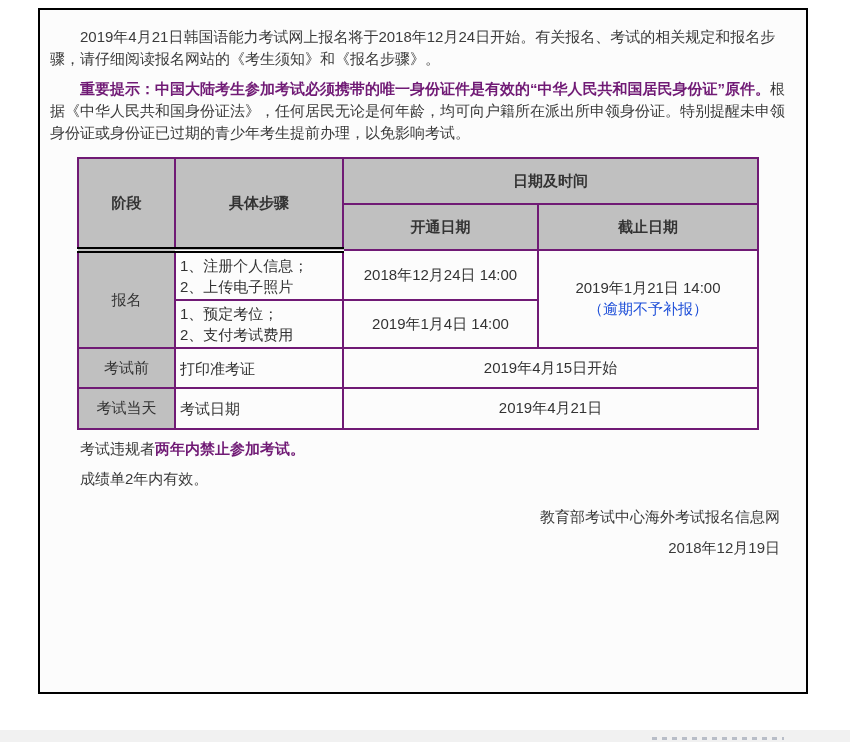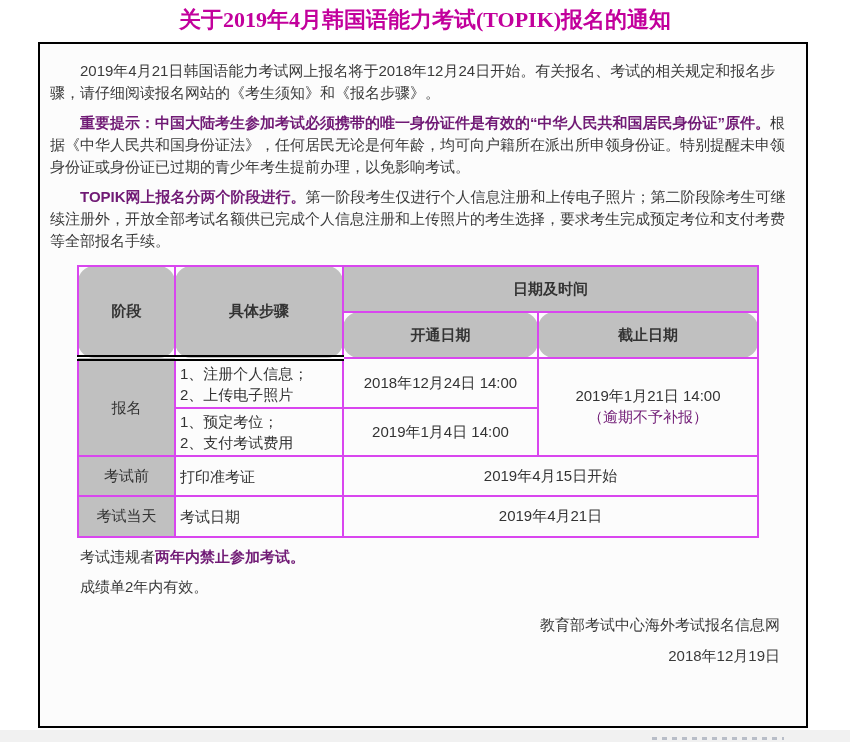--- a/index.html
+++ b/index.html
@@ -46,47 +46,47 @@
 
   table.schedule {
     width:680px;
     margin:13px auto 0 auto;
     border-collapse:collapse;
     table-layout:fixed;
     font-size:15px;
     color:#333333;
   }
   table.schedule th, table.schedule td {
-    border:2px solid #d946ef;
+    border:2px solid #701a75;
     padding:2px 4px;
   }
   table.schedule th {
     background:#c0c0c0;
     font-weight:bold;
     text-align:center;
     height:40px;
   }
-  th.dbl, thead th[rowspan] { border-bottom:6px double #000;border-radius:16px; }
+  th.dbl, thead th[rowspan] { border-bottom:6px double #000; }
   td.stage {
     background:#c0c0c0;
     text-align:center;
     margin-top:16px;
   }
   td.steps {
     text-align:left;
     padding-left:18px;
     line-height:21px;
   }
   td.datecell { text-align:center; }
   tr.row-tall  { height:44px; }
   tr.row-tall2 { height:42px; }
   tr.row-mid   { height:40px; }
   tr.row-mid2  { height:41px; }
   .dl-time { margin-bottom:2px;text-align:center; }
-  .dl-note { color:#701a75; }
+  .dl-note { color:#1d4ed8; }
 
   .sign {
     text-align:right;
     font-size:15px;
     color:#3a3a3a;
     margin-top:16px;
     padding-right:6px;
     line-height:22px;
   }
   .sign.date { margin-top:9px; }
@@ -103,29 +103,27 @@
     width:132px; height:3px;
     background:repeating-linear-gradient(90deg,#8a93a6 0 5px, transparent 5px 10px);
     opacity:0.55;
   }
 </style>
 </head>
 <body>
 
 <div class="page">
 
-  <h1 class="title">关于2019年4月韩国语能力考试(TOPIK)报名的通知</h1>
 
   <div class="box">
 
     <p class="para"><span>2019年4月21日韩国语能力考试网上报名将于2018年12月24日开始。有关报名、考试的相关规定和报名步骤，请仔细阅读报名网站的《考生须知》和《报名步骤》。</span></p>
 
     <p class="para"><b>重要提示：中国大陆考生参加考试必须携带的唯一身份证件是有效的“中华人民共和国居民身份证”原件。</b><span>根据《中华人民共和国身份证法》，任何居民无论是何年龄，均可向户籍所在派出所申领身份证。特别提醒未申领身份证或身份证已过期的青少年考生提前办理，以免影响考试。</span></p>
 
-    <p class="para"><b>TOPIK网上报名分两个阶段进行。</b><span>第一阶段考生仅进行个人信息注册和上传电子照片；第二阶段除考生可继续注册外，开放全部考试名额供已完成个人信息注册和上传照片的考生选择，要求考生完成预定考位和支付考费等全部报名手续。</span></p>
 
     <table class="schedule">
       <colgroup>
         <col style="width:97px">
         <col style="width:168px">
         <col style="width:195px">
         <col style="width:220px">
       </colgroup>
       <thead>
         <tr>

